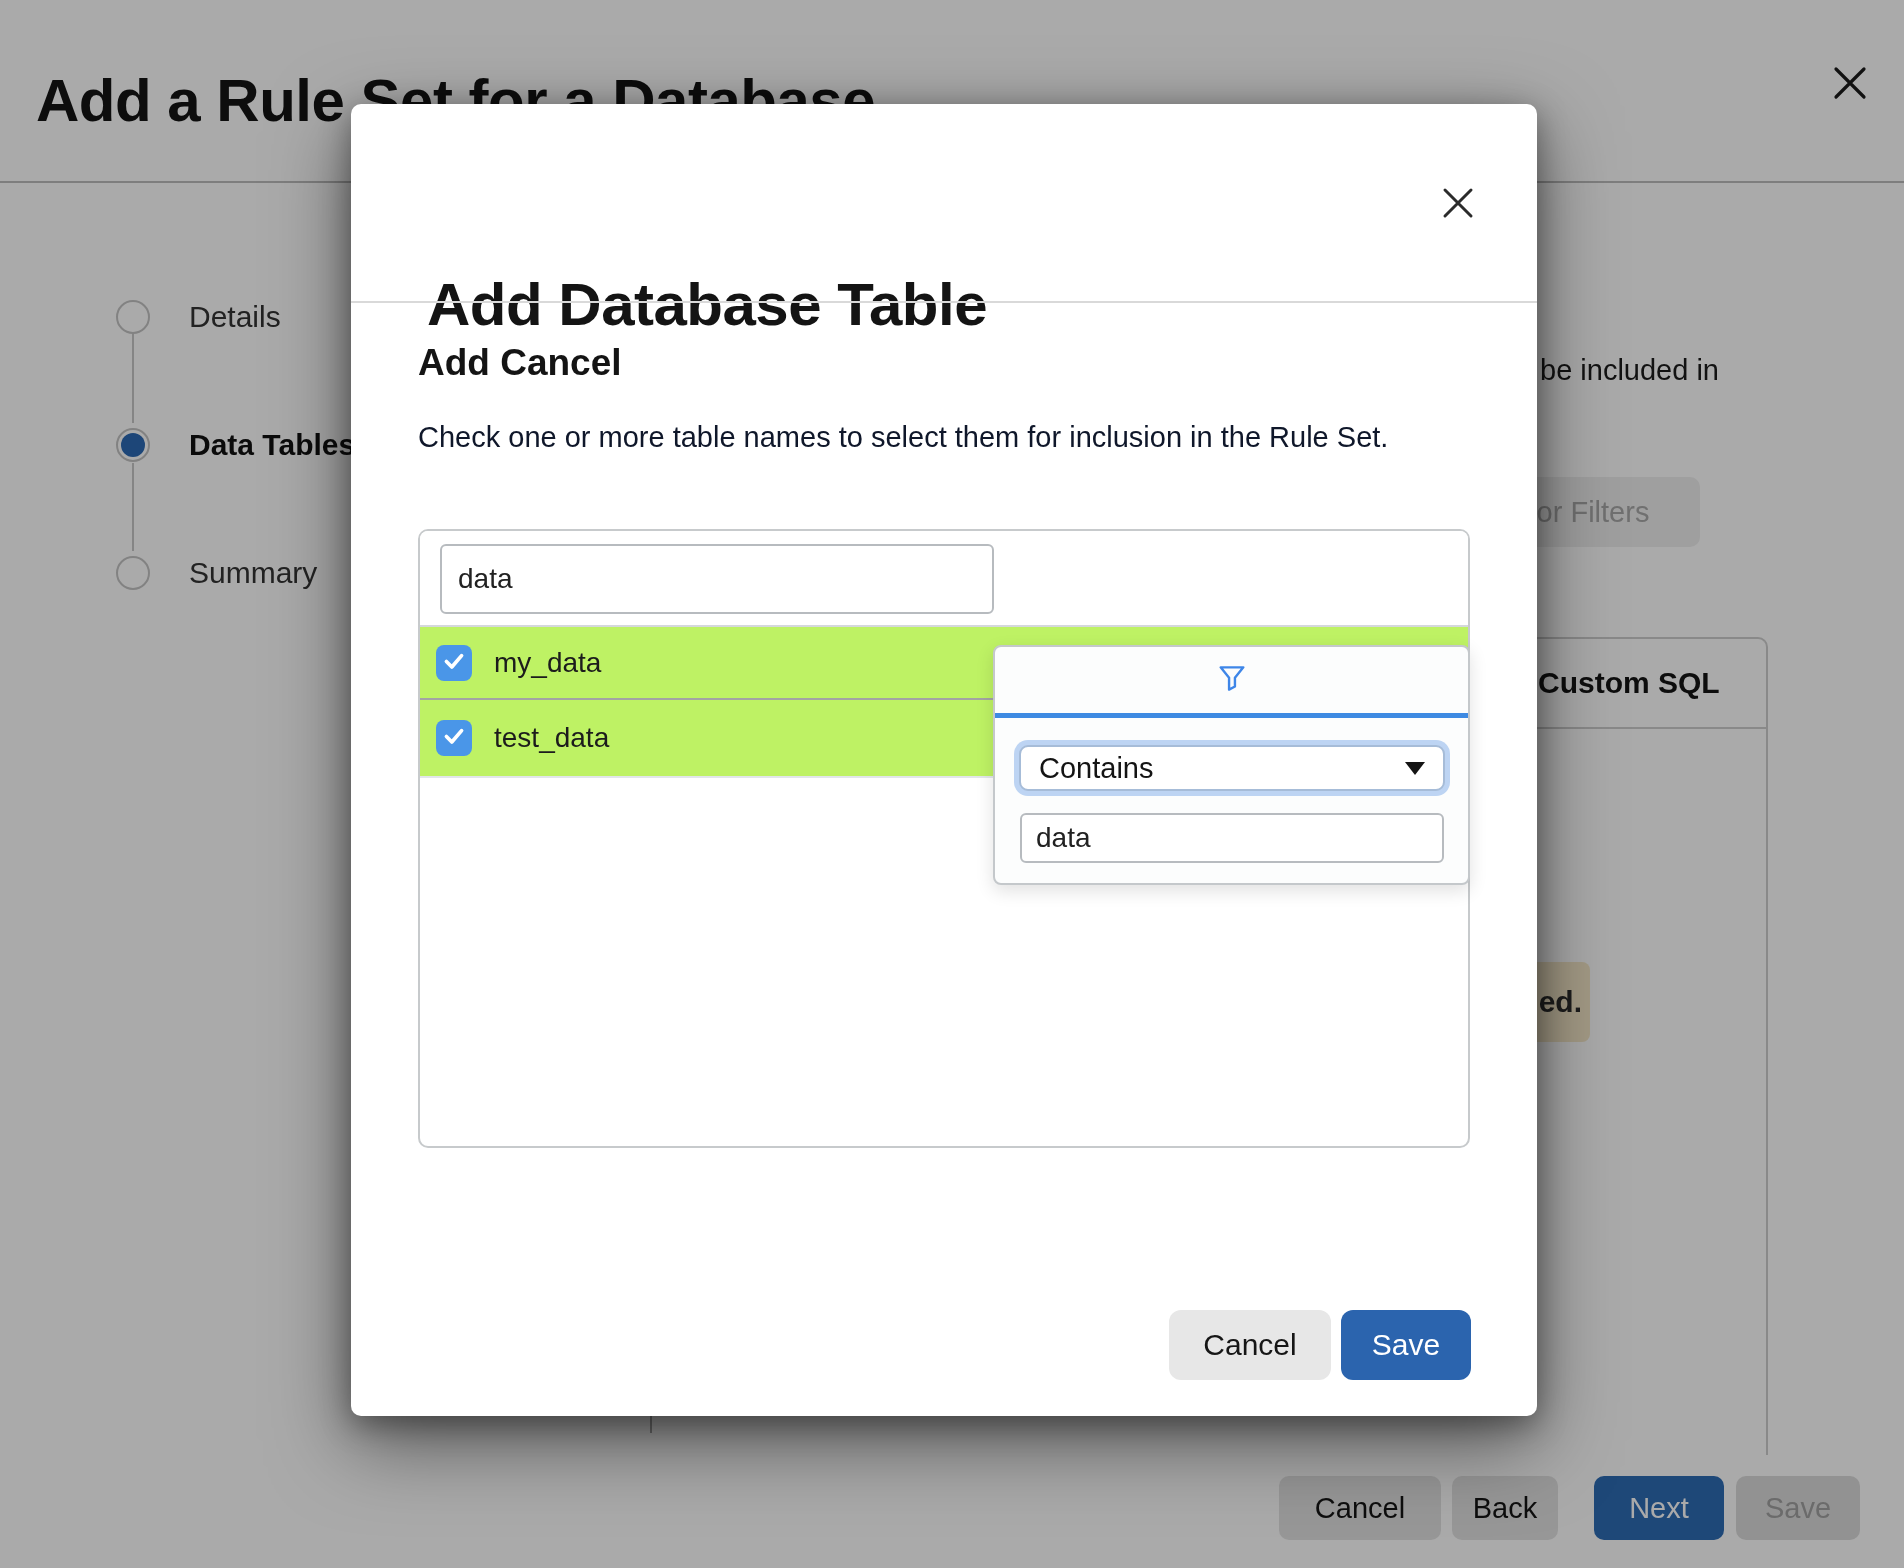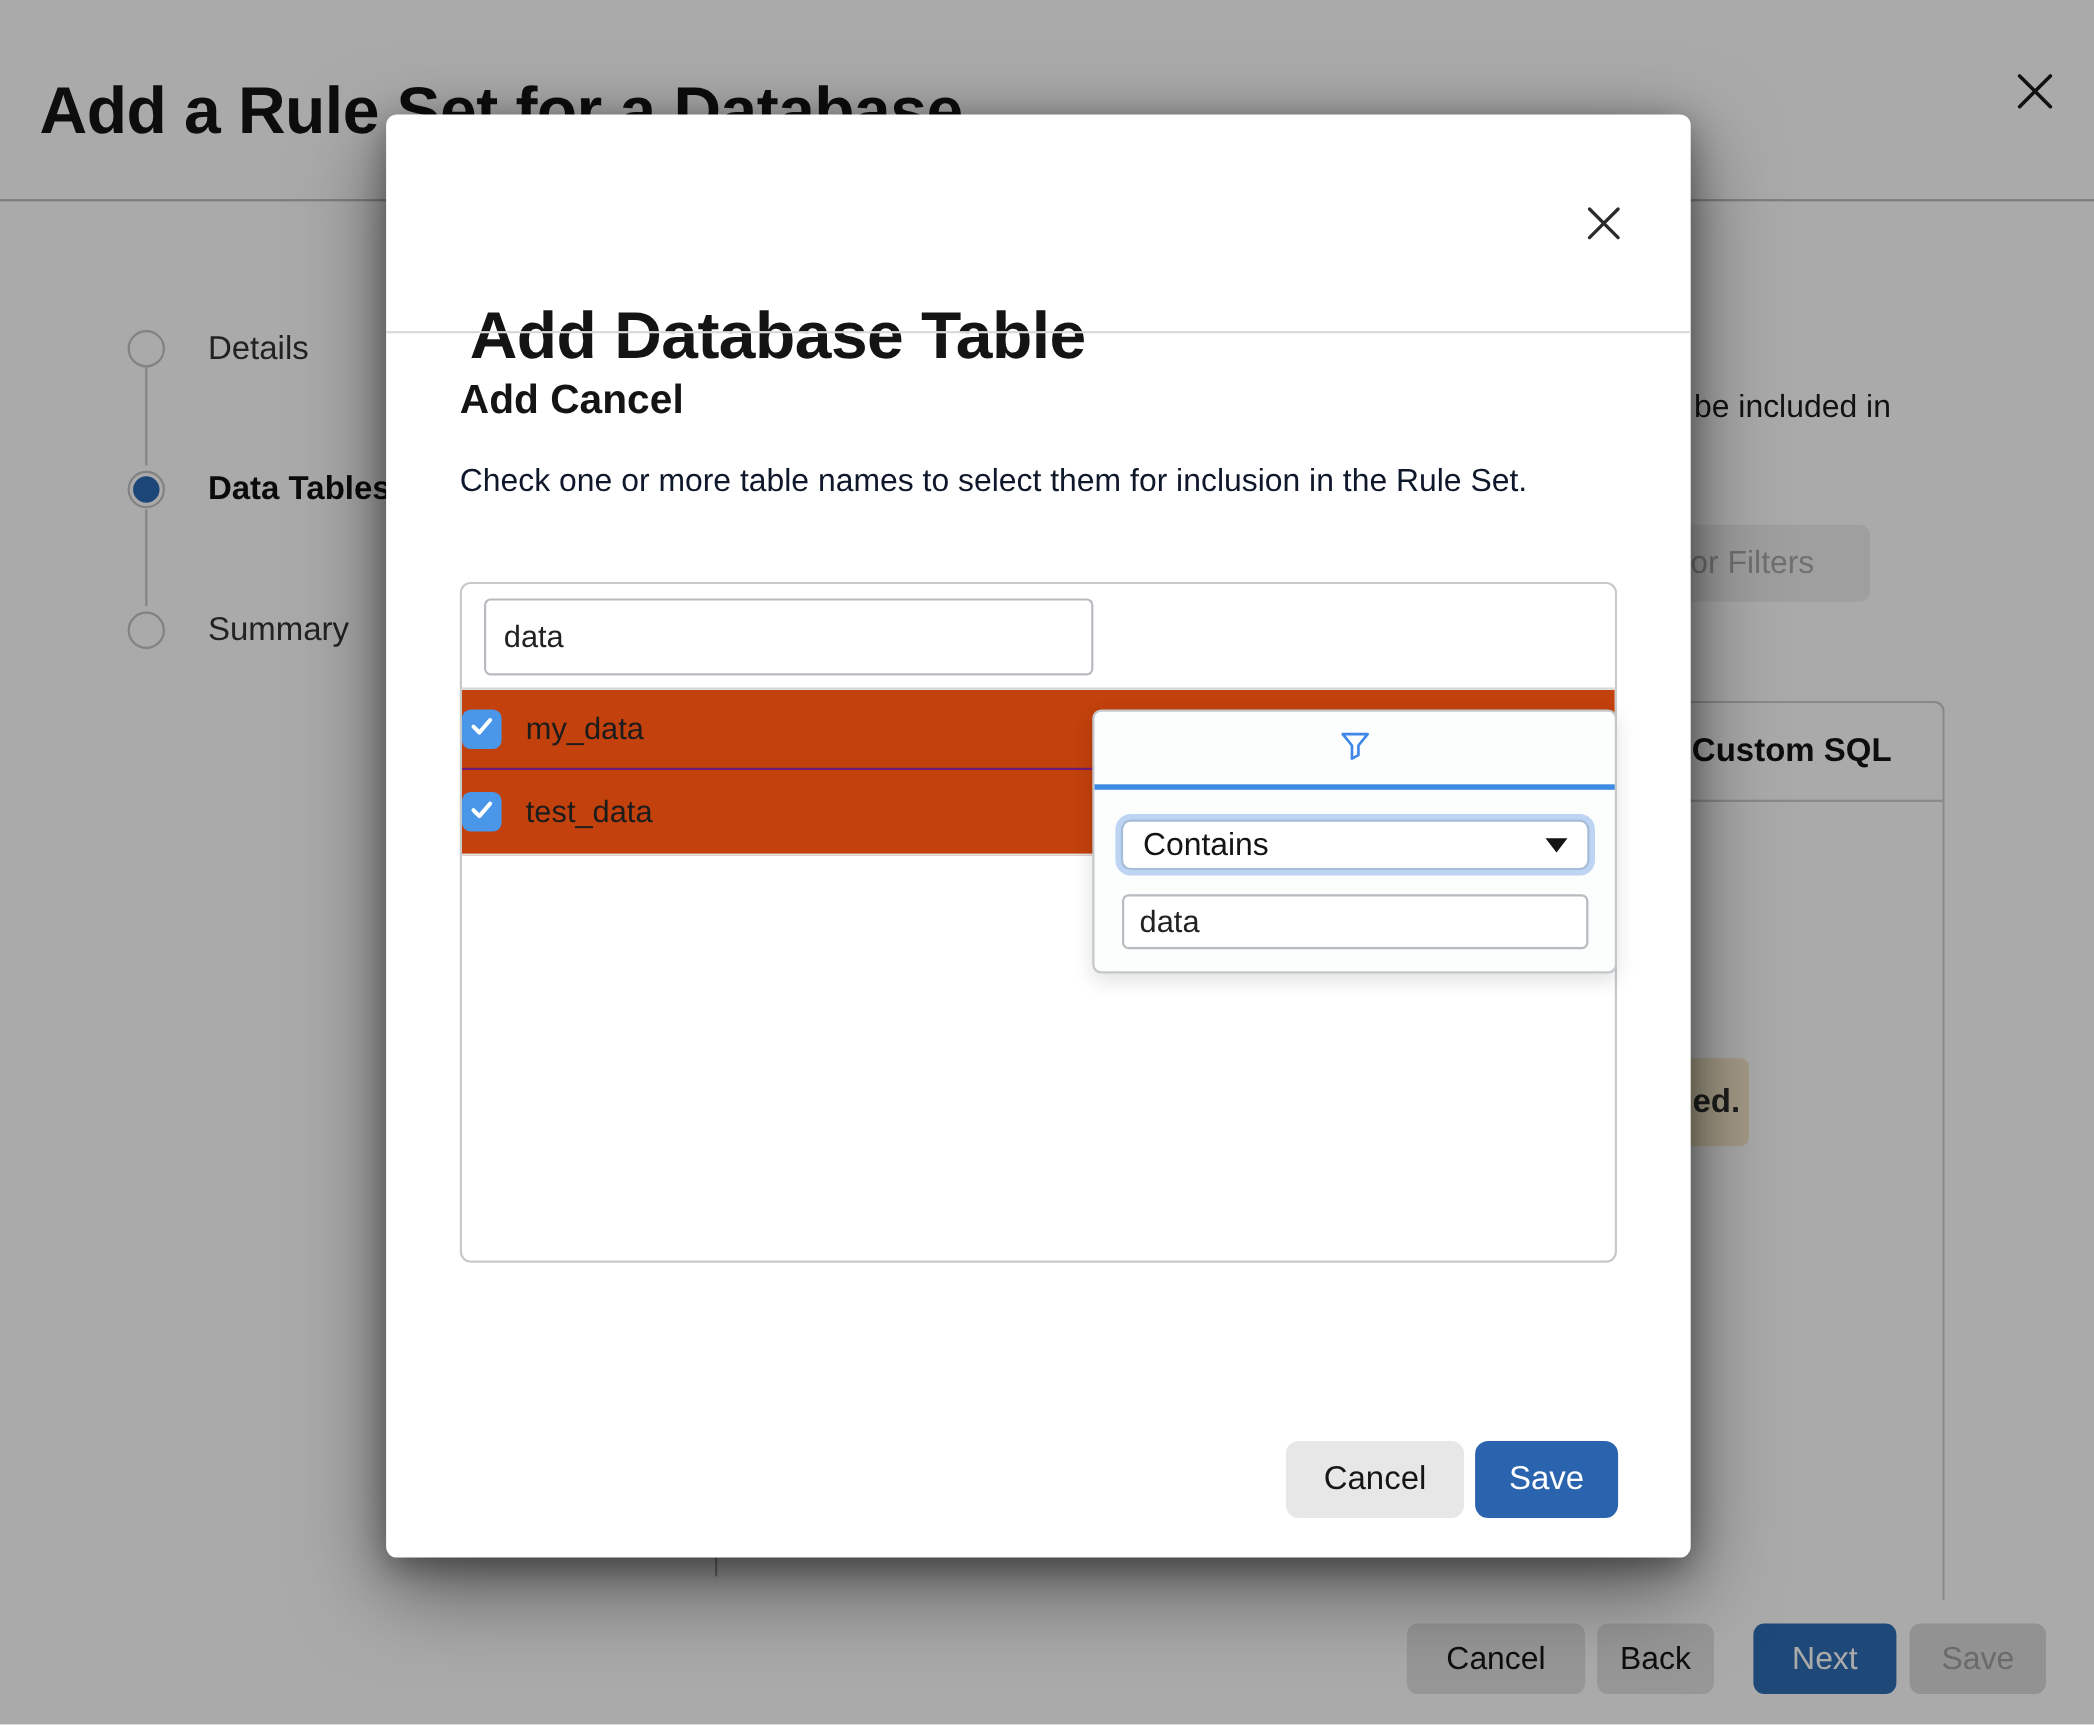--- a/index.html
+++ b/index.html
@@ -46,21 +46,21 @@
   .modal-divider { position:absolute; left:0; top:197px; width:100%; height:2px; background:#d9d9d9; }
   .m-heading { position:absolute; left:67px; top:238px; font-size:37px; font-weight:bold; color:#141414; }
   .m-desc { position:absolute; left:67px; top:314px; width:1005px; font-size:29px; line-height:39px; color:#0f172a; }
 
   
   .m-table { position:absolute; left:67px; top:425px; width:1052px; height:619px; border:2px solid #c7cacc; border-radius:10px; background:#fff; overflow:hidden; }
   .t-header { height:110px; background:#f7f8f8; border-bottom:2px solid #cbcfd2; display:flex; align-items:center; padding-left:22px; }
   .t-header-label { font-size:30px; font-weight:bold; color:#161616; margin-left:20px; }
   .t-filter-row { position:relative; height:96px; background:#fff; border-bottom:2px solid #d5d8db; }
   .t-filter-input { position:absolute; left:20px; top:13px; width:554px; height:70px; border:2px solid #b7bbbf; border-radius:6px; font-size:28px; color:#222; padding:0 16px; font-family:inherit; outline:none; background:#fff; }
-  .t-row { display:flex; align-items:center; background:#c2410c; border-bottom:2px solid #701a75; }
+  .t-row { display:flex; align-items:center; padding-left:16px; background:#bef264; border-bottom:2px solid #a3a3a3; }
   .t-row.r1 { height:73px; }
   .t-row.r2 { height:78px; border-bottom-color:#e2e6e9; }
   .t-row-label { font-size:28px; color:#1c1c1c; margin-left:22px; }
 
   .cbx { width:36px; height:36px; border-radius:8px; background:#4a96e8; display:flex; align-items:center; justify-content:center; flex:0 0 auto; cursor:pointer; }
   .cbx svg { width:26px; height:26px; }
 
   .funnel-icon { margin-left:14px; cursor:pointer; }
 
   

